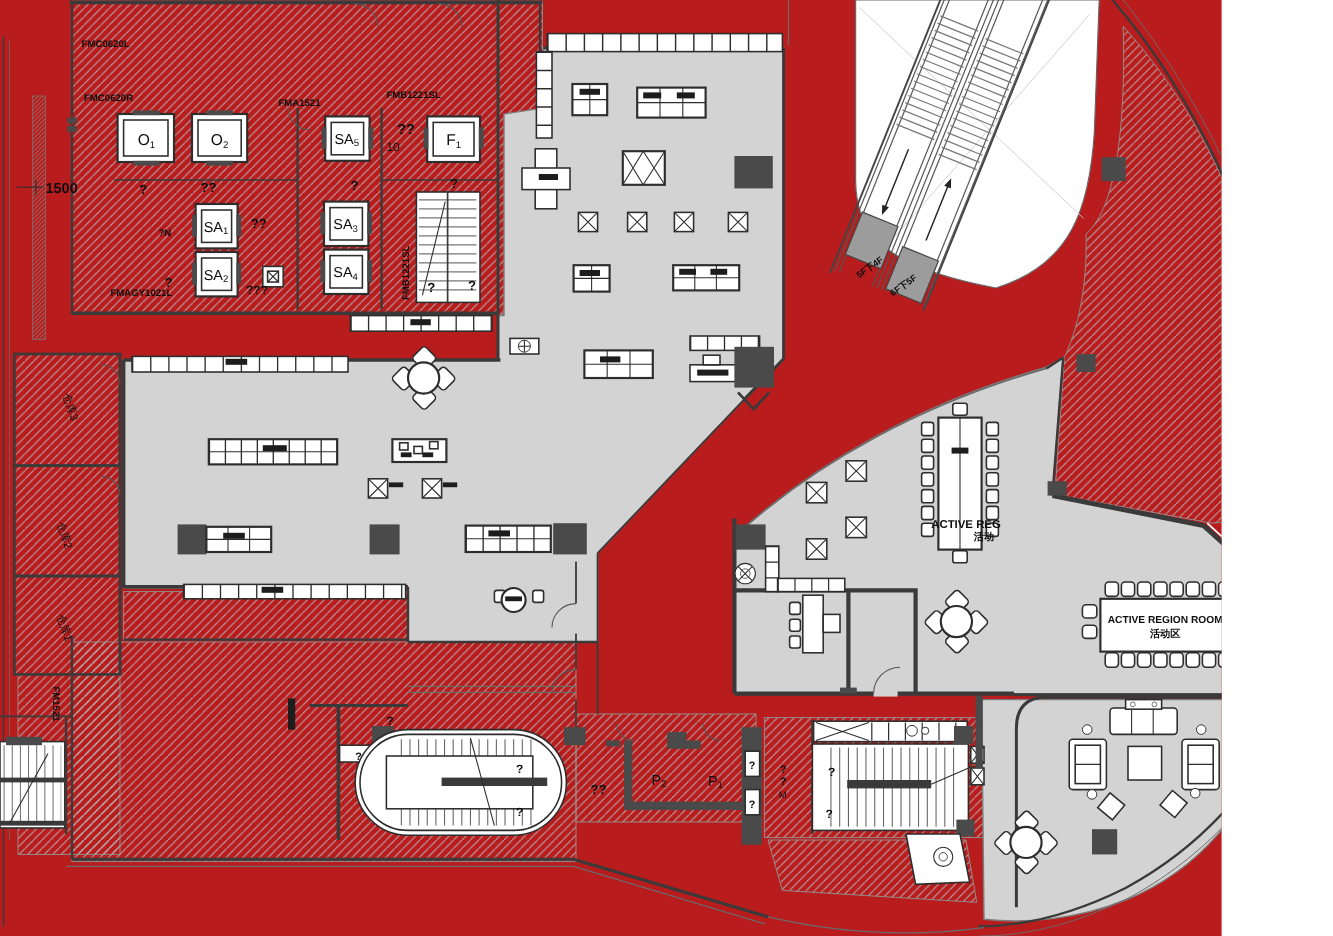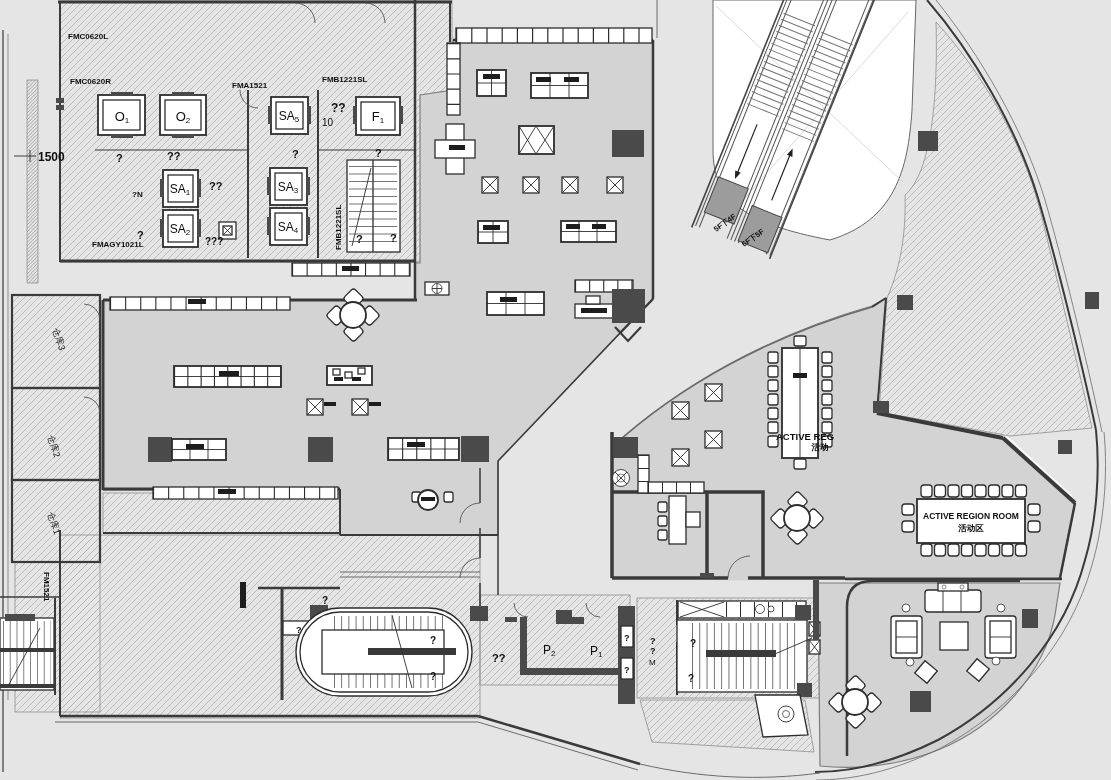--- a/index.html
+++ b/index.html
@@ -1,16 +1,16 @@
 <!DOCTYPE html>
 <html><head>
 <meta charset="utf-8">
 <style>
   html,body{margin:0;padding:0;background:#ffffff;}
-  .stage{position:relative;width:1111px;height:780px;background:#e5e5e5;overflow:hidden;}
+  .stage{position:relative;width:1018px;height:780px;background:#b91c1c;overflow:hidden;}
   svg{display:block;}
   .hatch{fill:url(#h);stroke:#8f8f8f;stroke-width:.8;}
   .hatch2{fill:url(#hd);stroke:#777;stroke-width:.6;}
   .gray{fill:#d3d3d3;stroke:#7d7d7d;stroke-width:1.2;}
   .wall{stroke:#3a3a3a;fill:none;}
   .thin{stroke:#6b6b6b;fill:none;}
   .w{fill:#fff;stroke:#2d2d2d;stroke-width:1.3;}
   .wl{fill:#fff;stroke:#2d2d2d;stroke-width:1.8;}
   .dk{fill:#4a4a4a;stroke:none;}
   .chip{fill:#1d1d1d;stroke:none;}

